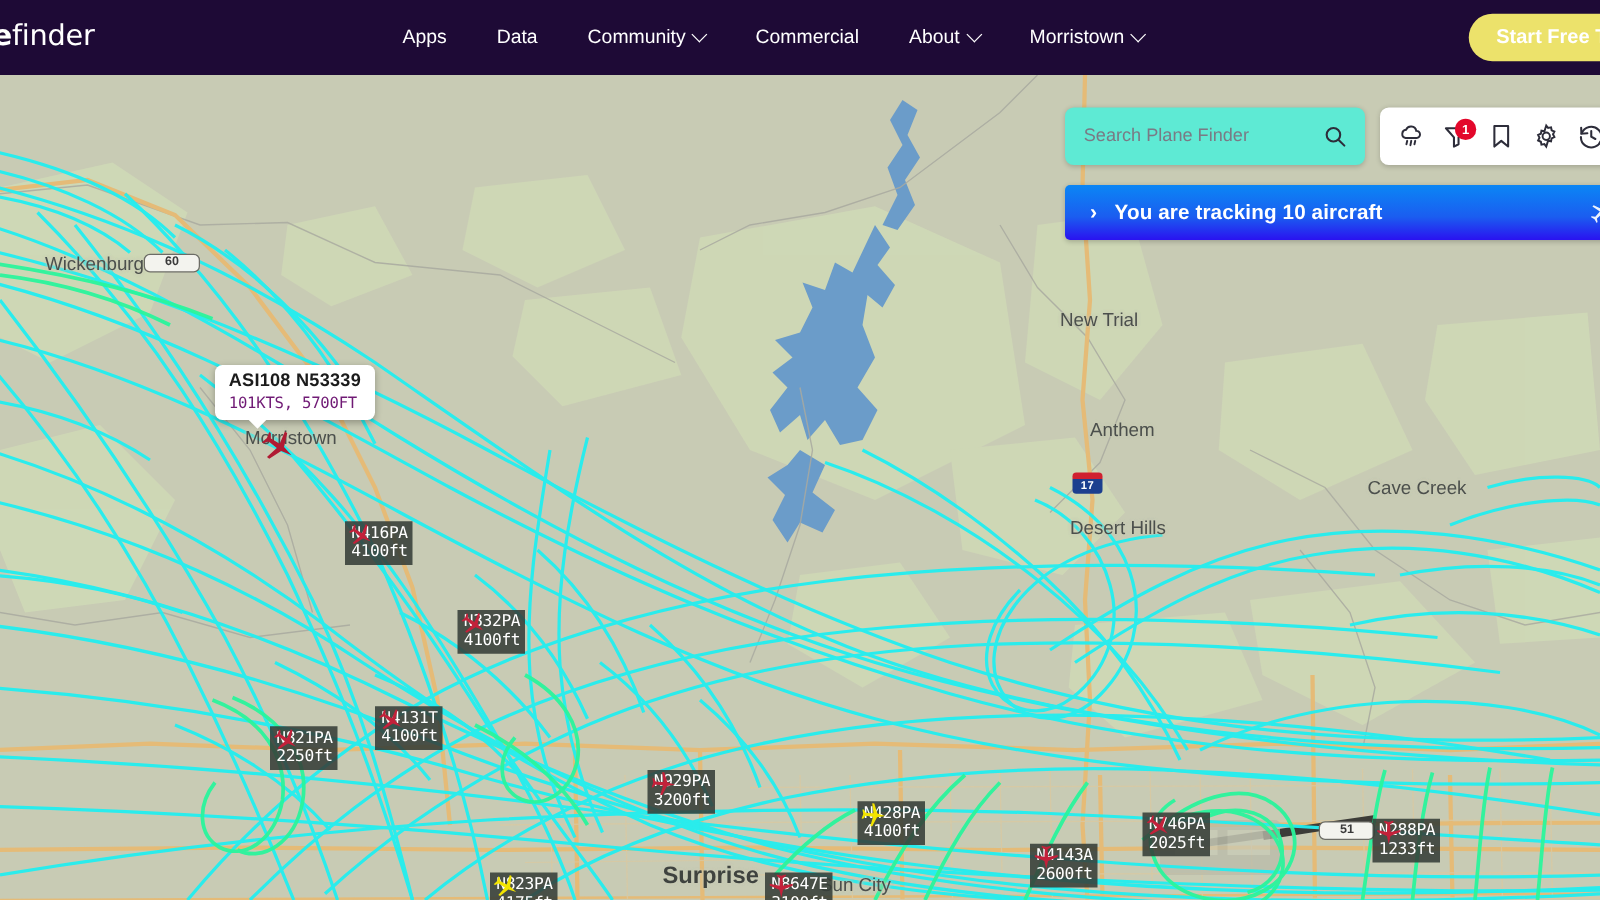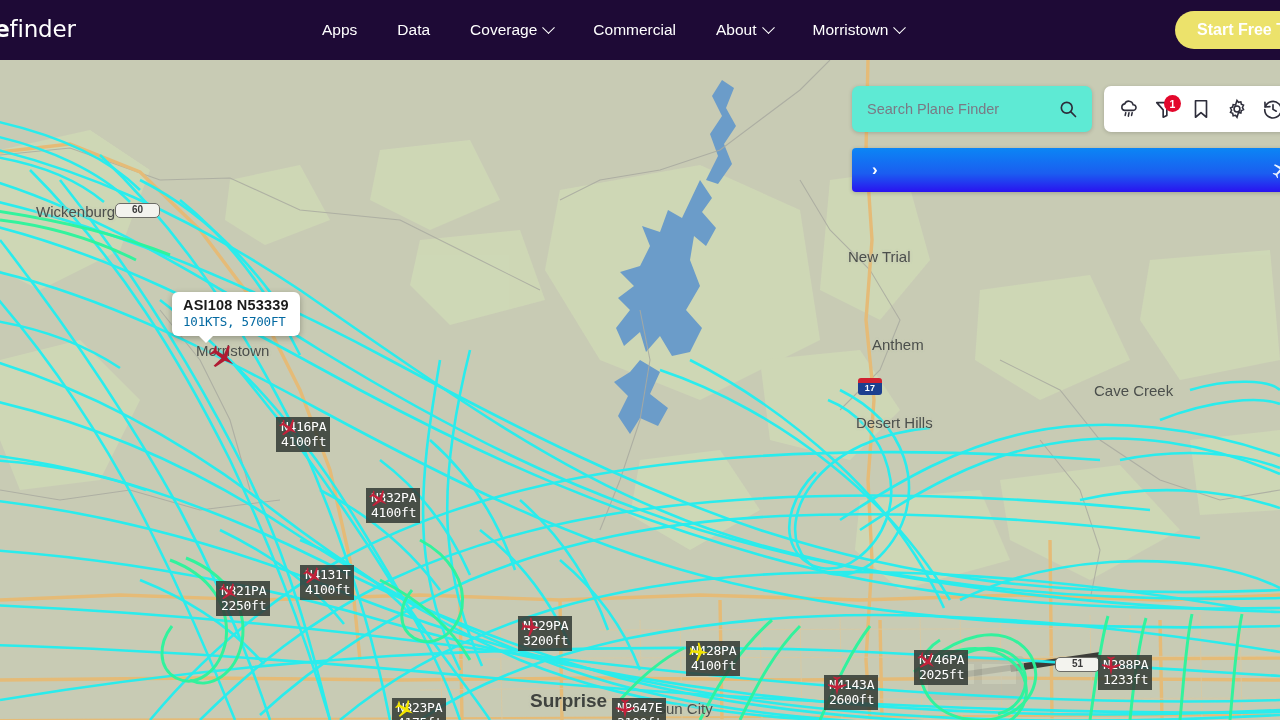--- a/index.html
+++ b/index.html
@@ -84,21 +84,21 @@
   }
 
   
   .tooltip {
     position: absolute; background: #ffffff; border-radius: 6px;
     box-shadow: 0 2px 6px rgba(0,0,0,.28); padding: 5px 11px 7px;
     white-space: nowrap;
   }
   .tooltip .t1 { font-size: 14.5px; font-weight: 700; color: #1b1b1b; letter-spacing: .2px;}
   .tooltip .t2 {
-    font-size: 12.5px; color: #0369a1; font-family: "DejaVu Sans Mono", monospace;
+    font-size: 12.5px; color: #701a75; font-family: "DejaVu Sans Mono", monospace;
     letter-spacing: -0.2px; margin-top: 1px;
   }
   .tooltip:after {
     content:""; position:absolute; left: 26px; bottom: -7px;
     border-left: 8px solid transparent; border-right: 8px solid transparent;
     border-top: 8px solid #ffffff;
   }
 
   
   .search {
@@ -149,21 +149,21 @@
     </div>
 
     <div class="nav">
       <div class="nav-item">
         <span>Apps</span>
       </div>
       <div class="nav-item">
         <span>Data</span>
       </div>
       <div class="nav-item">
-        <span>Coverage</span>
+        <span>Community</span>
         <span class="chev"></span>
       </div>
       <div class="nav-item">
         <span>Commercial</span>
       </div>
       <div class="nav-item">
         <span>About</span>
         <span class="chev"></span>
       </div>
       <div class="nav-item">
@@ -522,20 +522,21 @@
       <svg width="22" height="22" viewBox="0 0 24 24" fill="none" stroke="#2d2d3a" stroke-width="1.8" stroke-linecap="round">
         <path d="M3.6 9.5A9 9 0 1 1 3 12.6"></path>
           <polyline points="3.2,4.6 3.4,9.8 8.6,9.4"></polyline>
         <polyline points="12,7.4 12,12.4 15.6,14.4"></polyline>
       </svg>
     </div>
   </div>
 
   <div class="banner">
     <span class="arrow">›</span>
+    <span class="btxt">You are tracking 10 aircraft</span>
     <span class="bplane">
       <svg width="22" height="20" viewBox="0 0 24 24" fill="#ffffff" opacity=".92" style="transform:rotate(45deg)">
         <path d="M12 2 L13.5 9 L22 12.3 L22 14 L13.5 12.3 L13.1 19 L16 21 L16 22.2 L12 21.1 L8 22.2 L8 21 L10.9 19 L10.5 12.3 L2 14 L2 12.3 L10.5 9 Z"></path>
       </svg>
     </span>
   </div>
 
 </div>
 
 </body></html>

